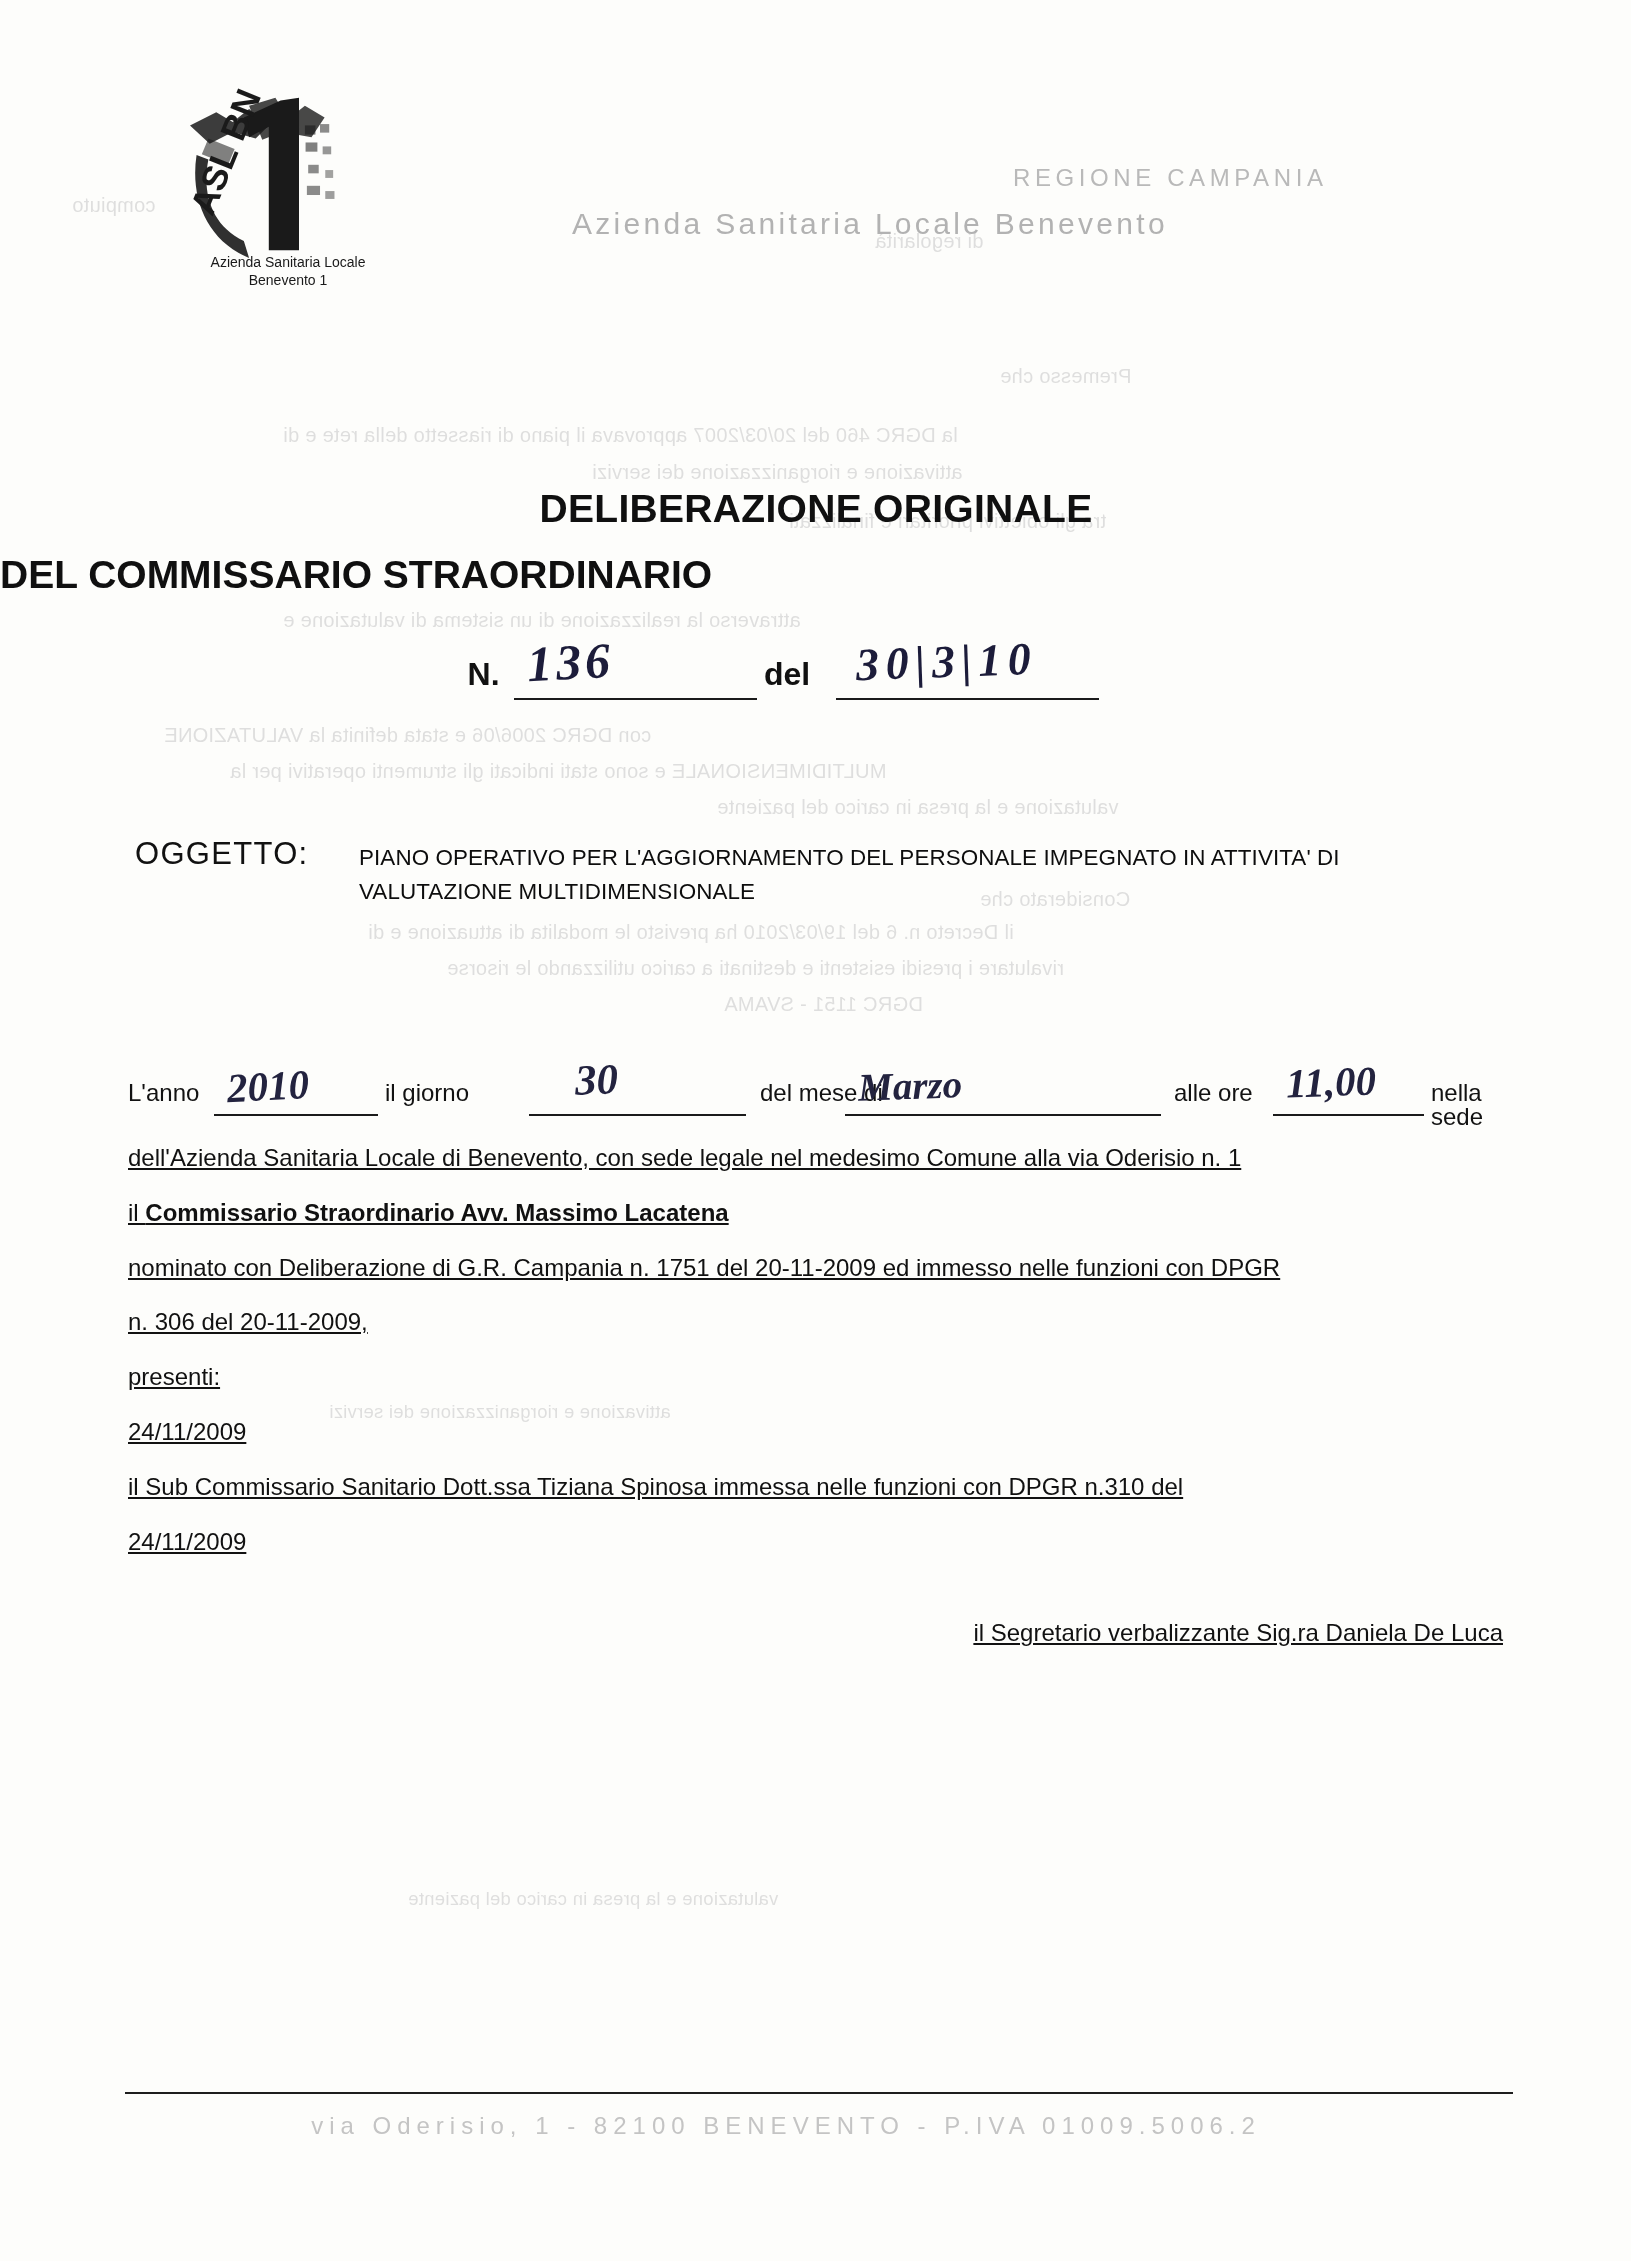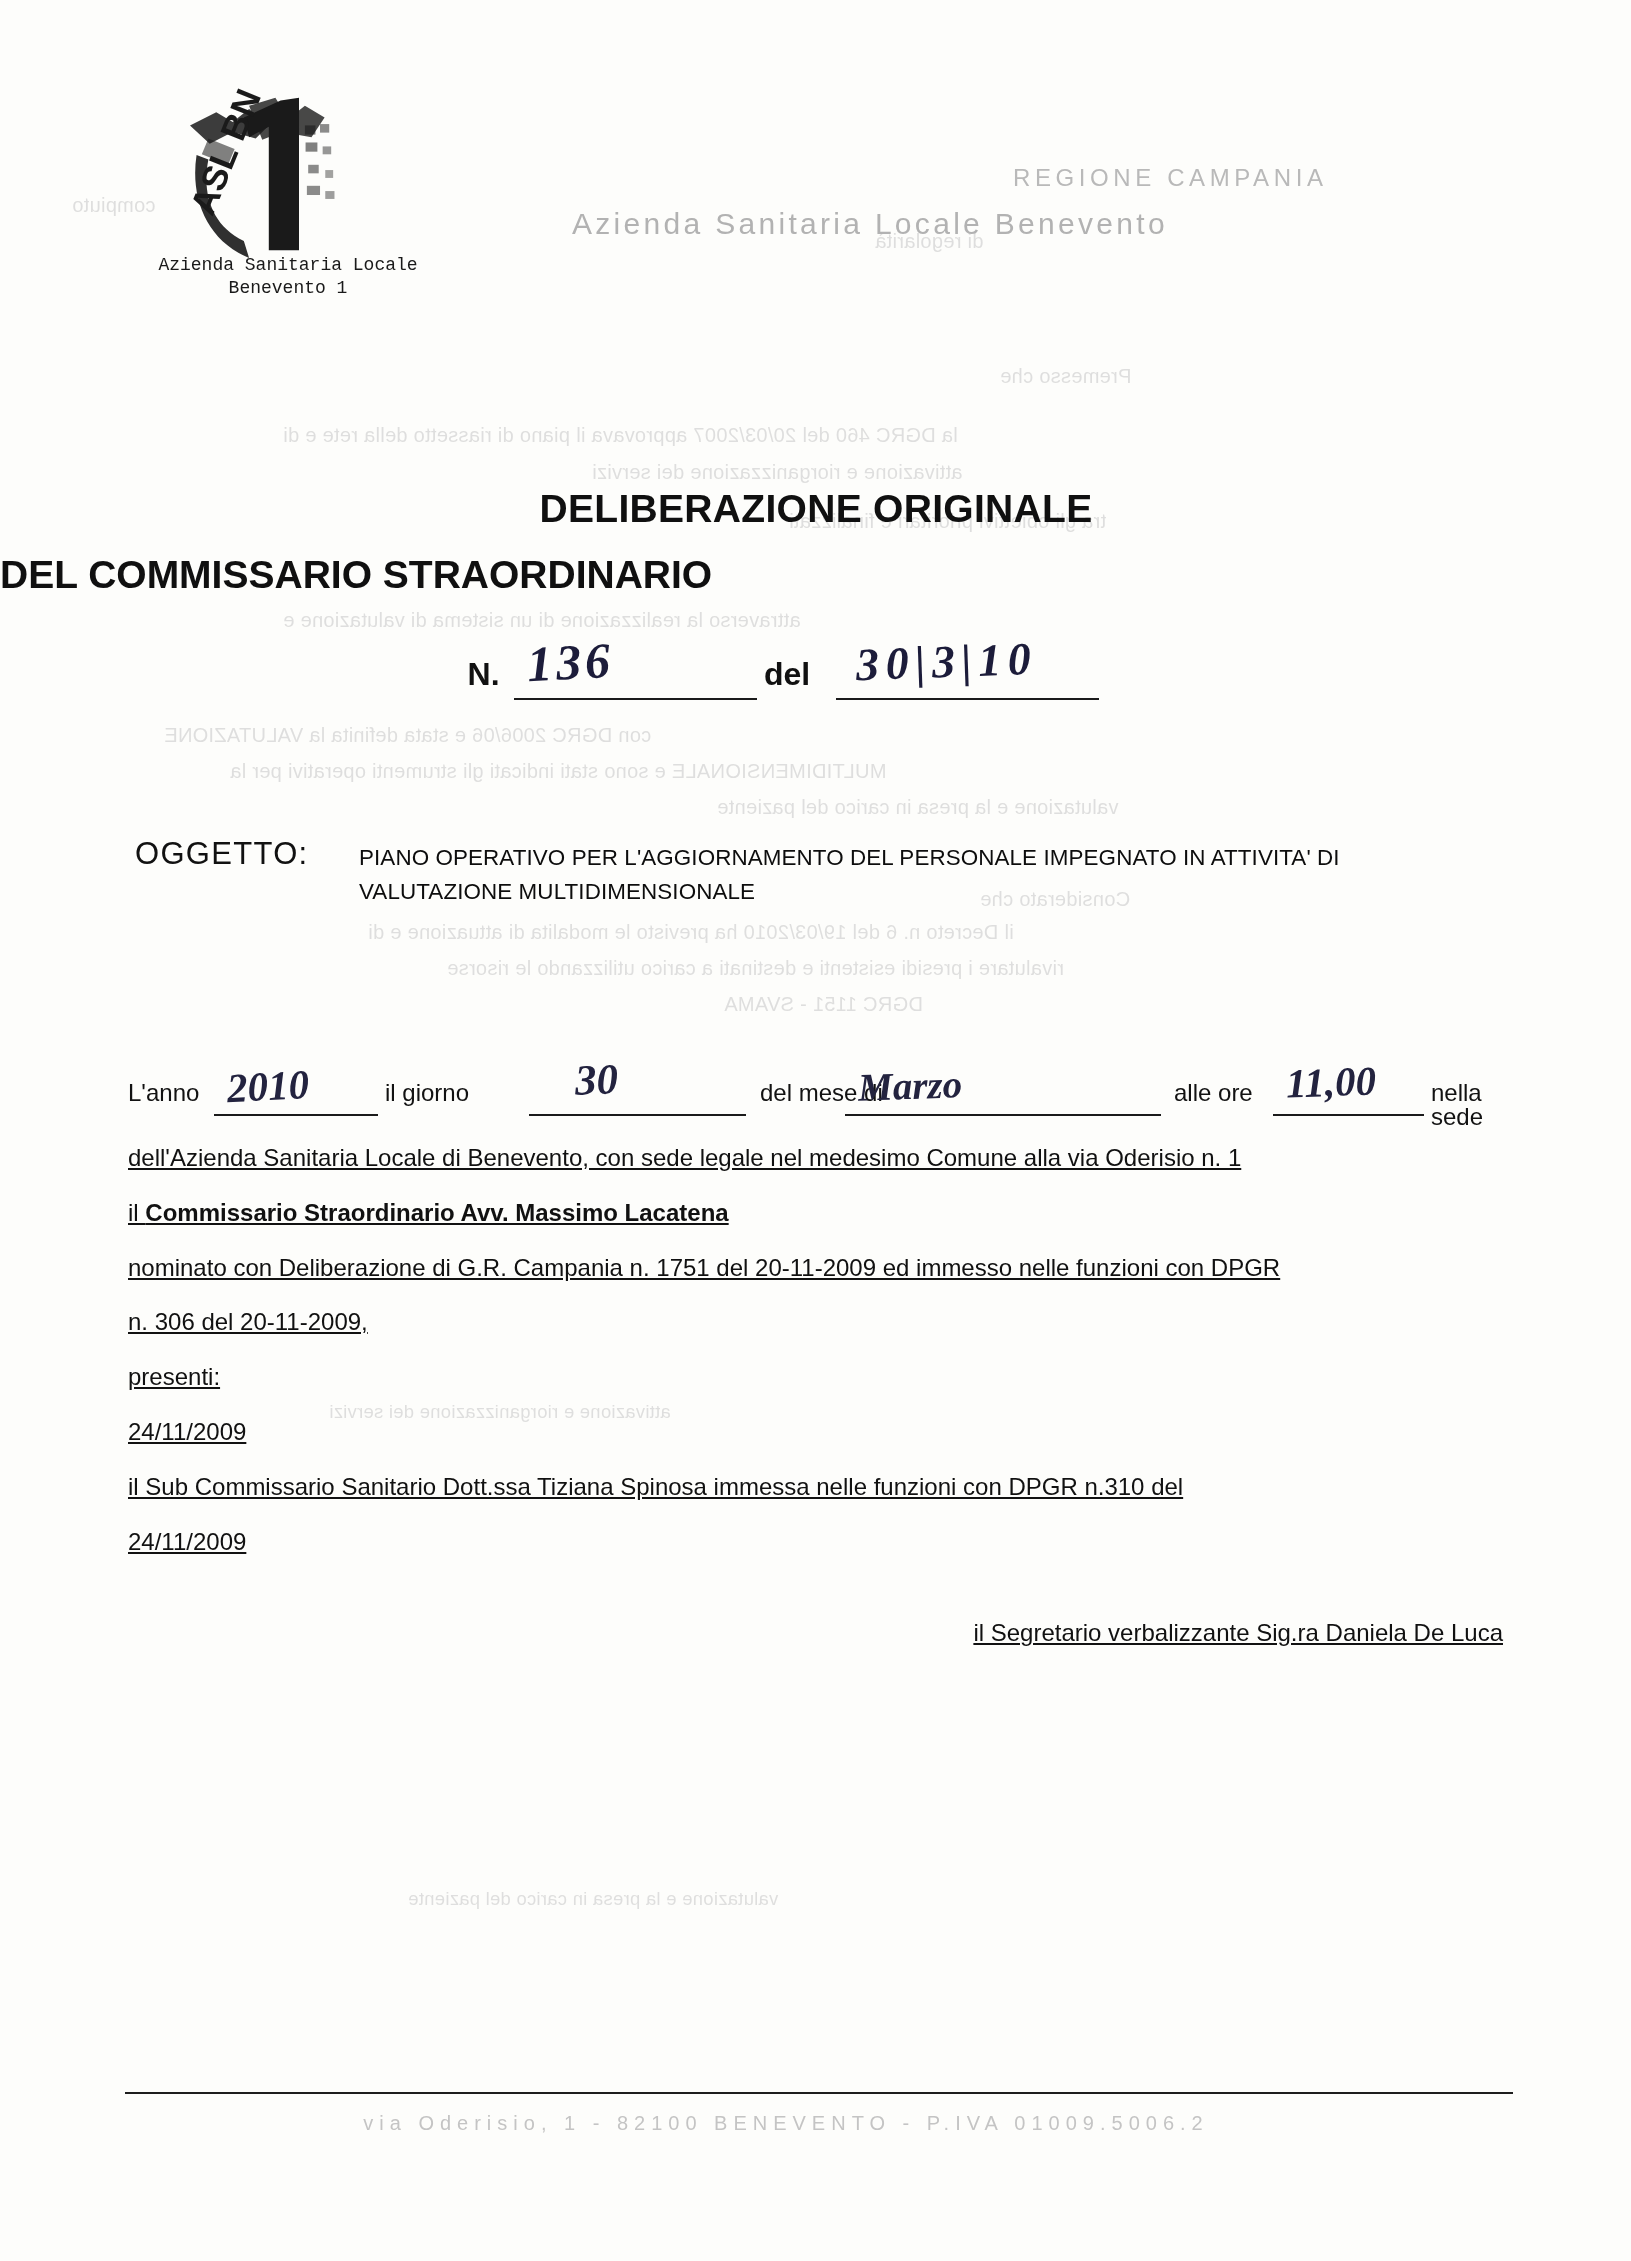--- a/index.html
+++ b/index.html
@@ -40,25 +40,25 @@
     text-align: center;
   }
   .logo-mark {
     position: relative;
     width: 237px;
     height: 197px;
     margin: 0 auto;
   }
   .logo-mark svg { display: block; }
   .logo-caption {
-    font-size: 18px;
+    font-size: 14px;
     color: #1a1a1a;
     line-height: 1.25;
     margin-top: -29px;
-    font-family: Liberation Mono, monospace;
+    font-family: Liberation Sans, sans-serif;
   }
 
   .region-title {
     position: absolute;
     left: 1013px;
     top: 164px;
     font-size: 24px;
     letter-spacing: 4.6px;
     color: #b9b9b9;
   }
@@ -220,21 +220,21 @@
     width: 1388px;
     border-bottom: 2.6px solid #1d1d1d;
     height: 0;
   }
   .footer-text {
     position: absolute;
     left: 0;
     top: 2112px;
     width: 1572px;
     text-align: center;
-    font-size: 20px;
+    font-size: 24px;
     letter-spacing: 6px;
     color: #c4c4c4;
   }
 </style>
 </head>
 <body>
 
 <div class="page">
 
   <div class="ghost" style="left:72px; top:194px; font-size:20px;">compiuto</div>

